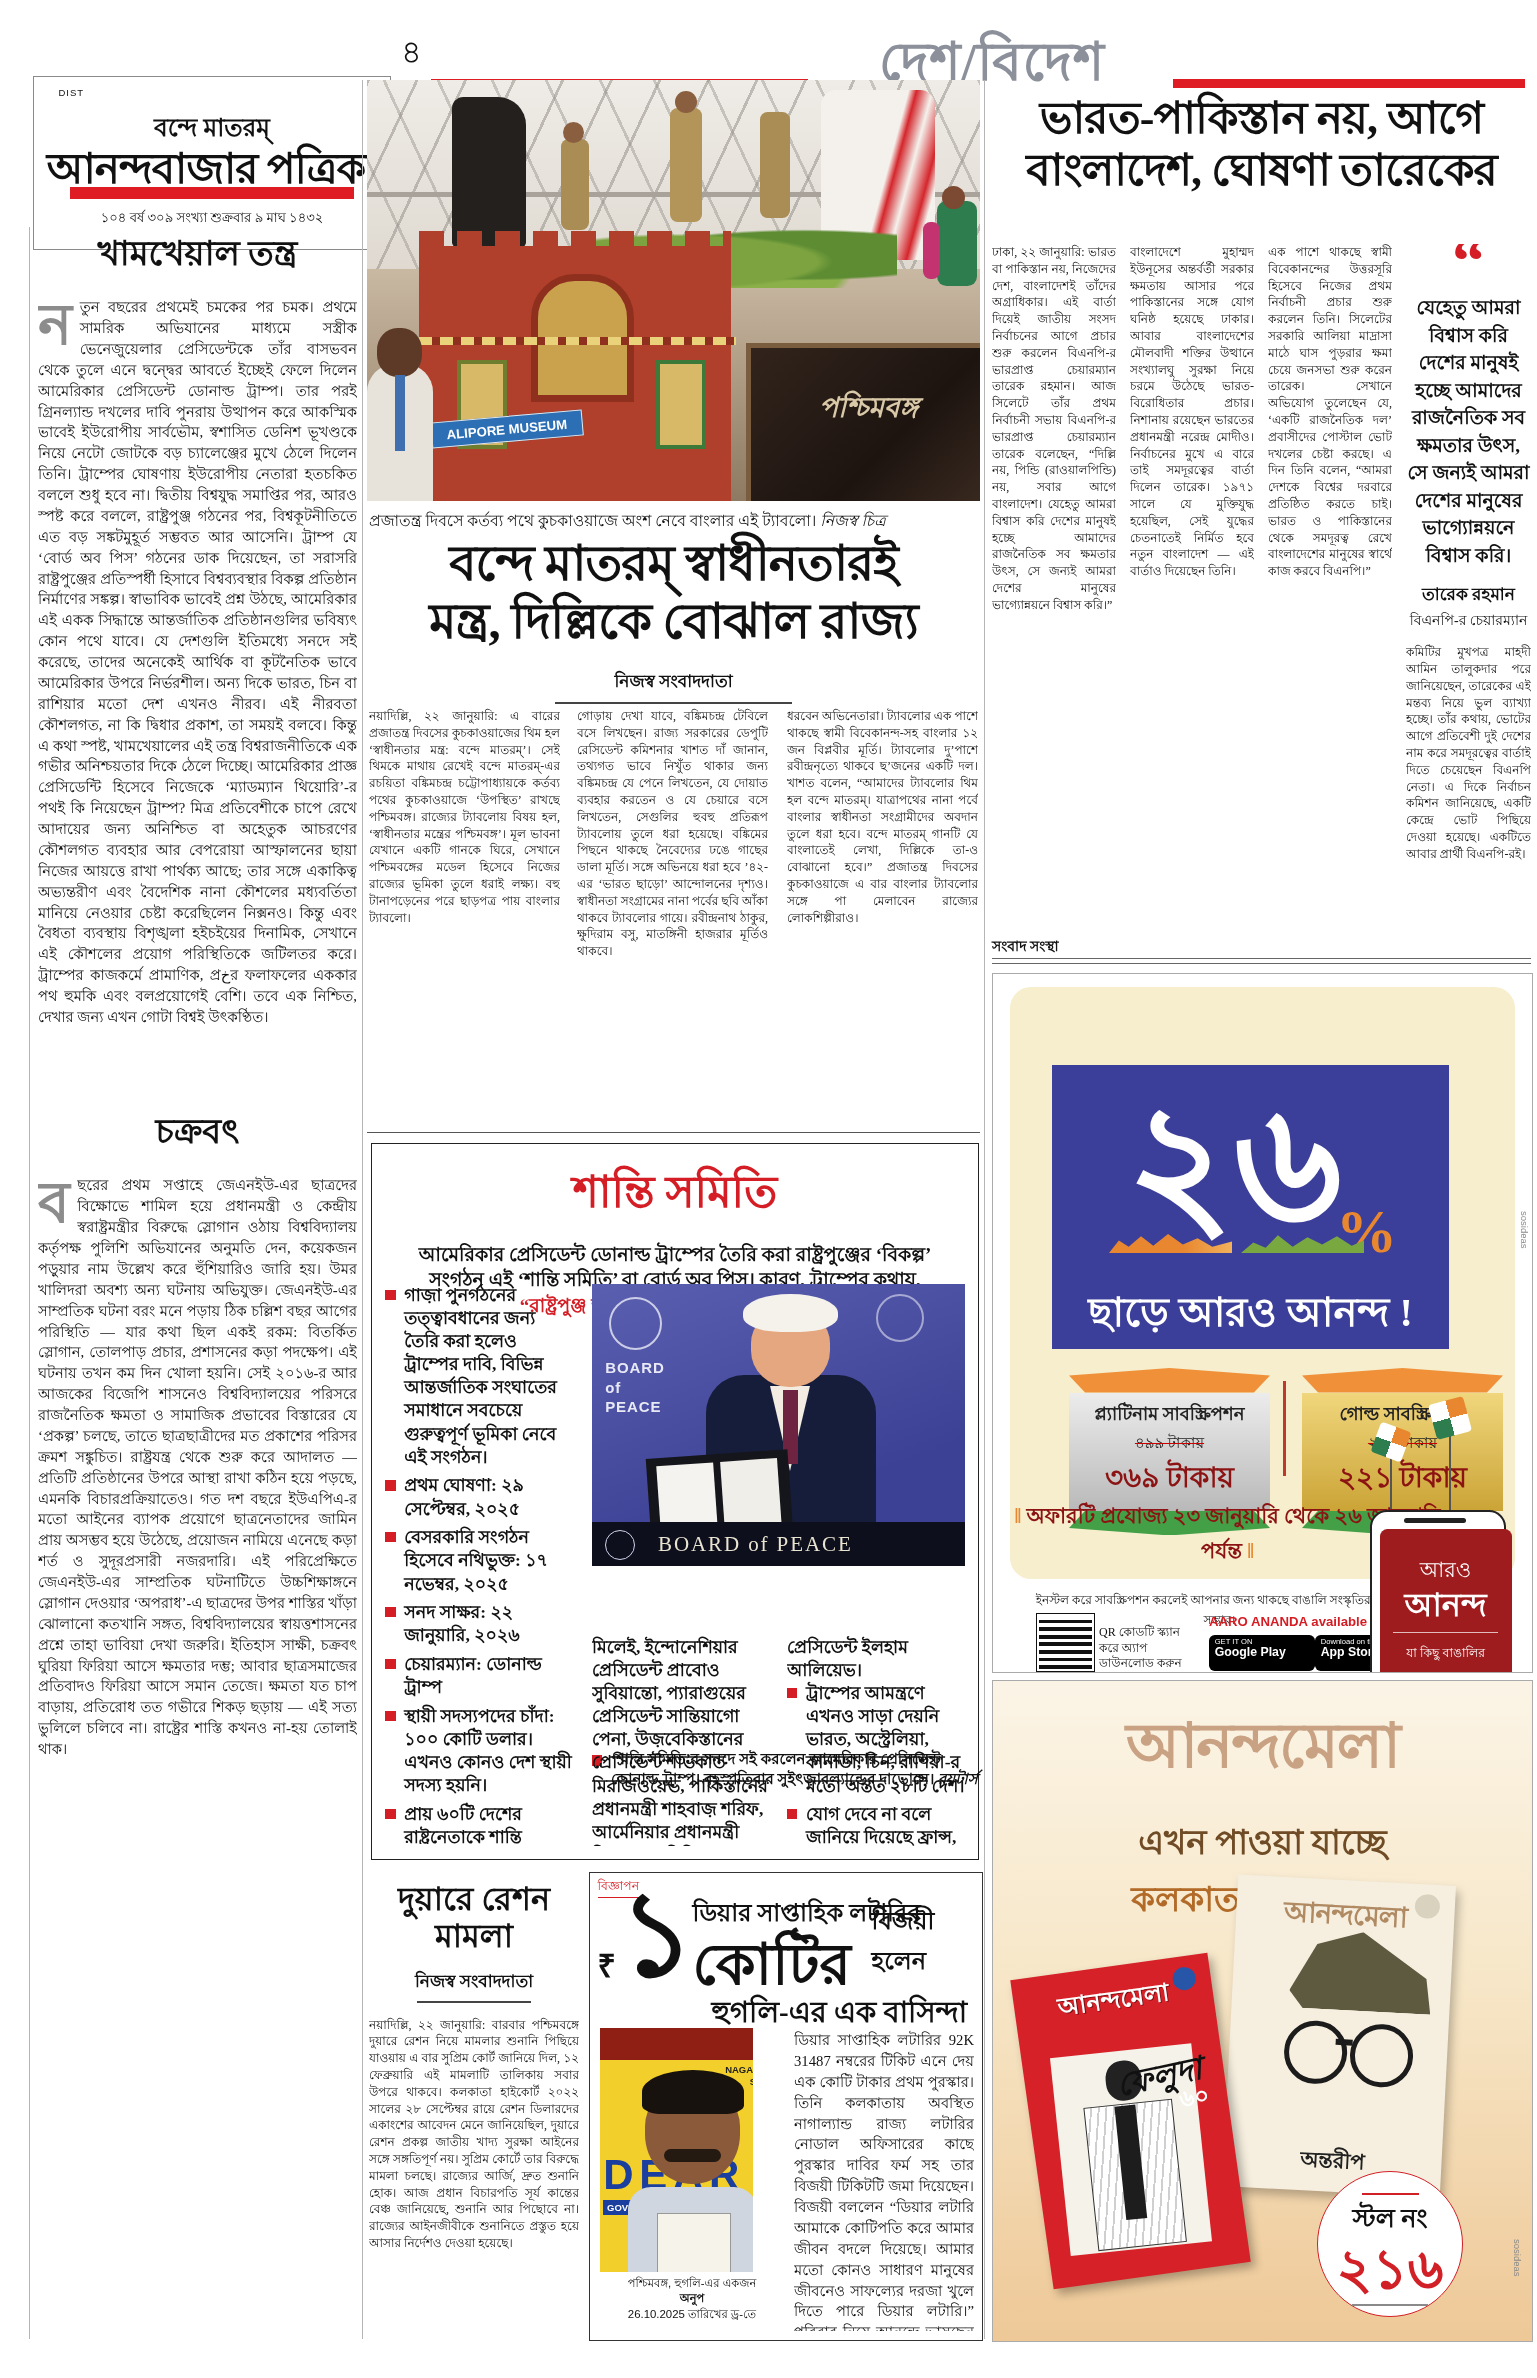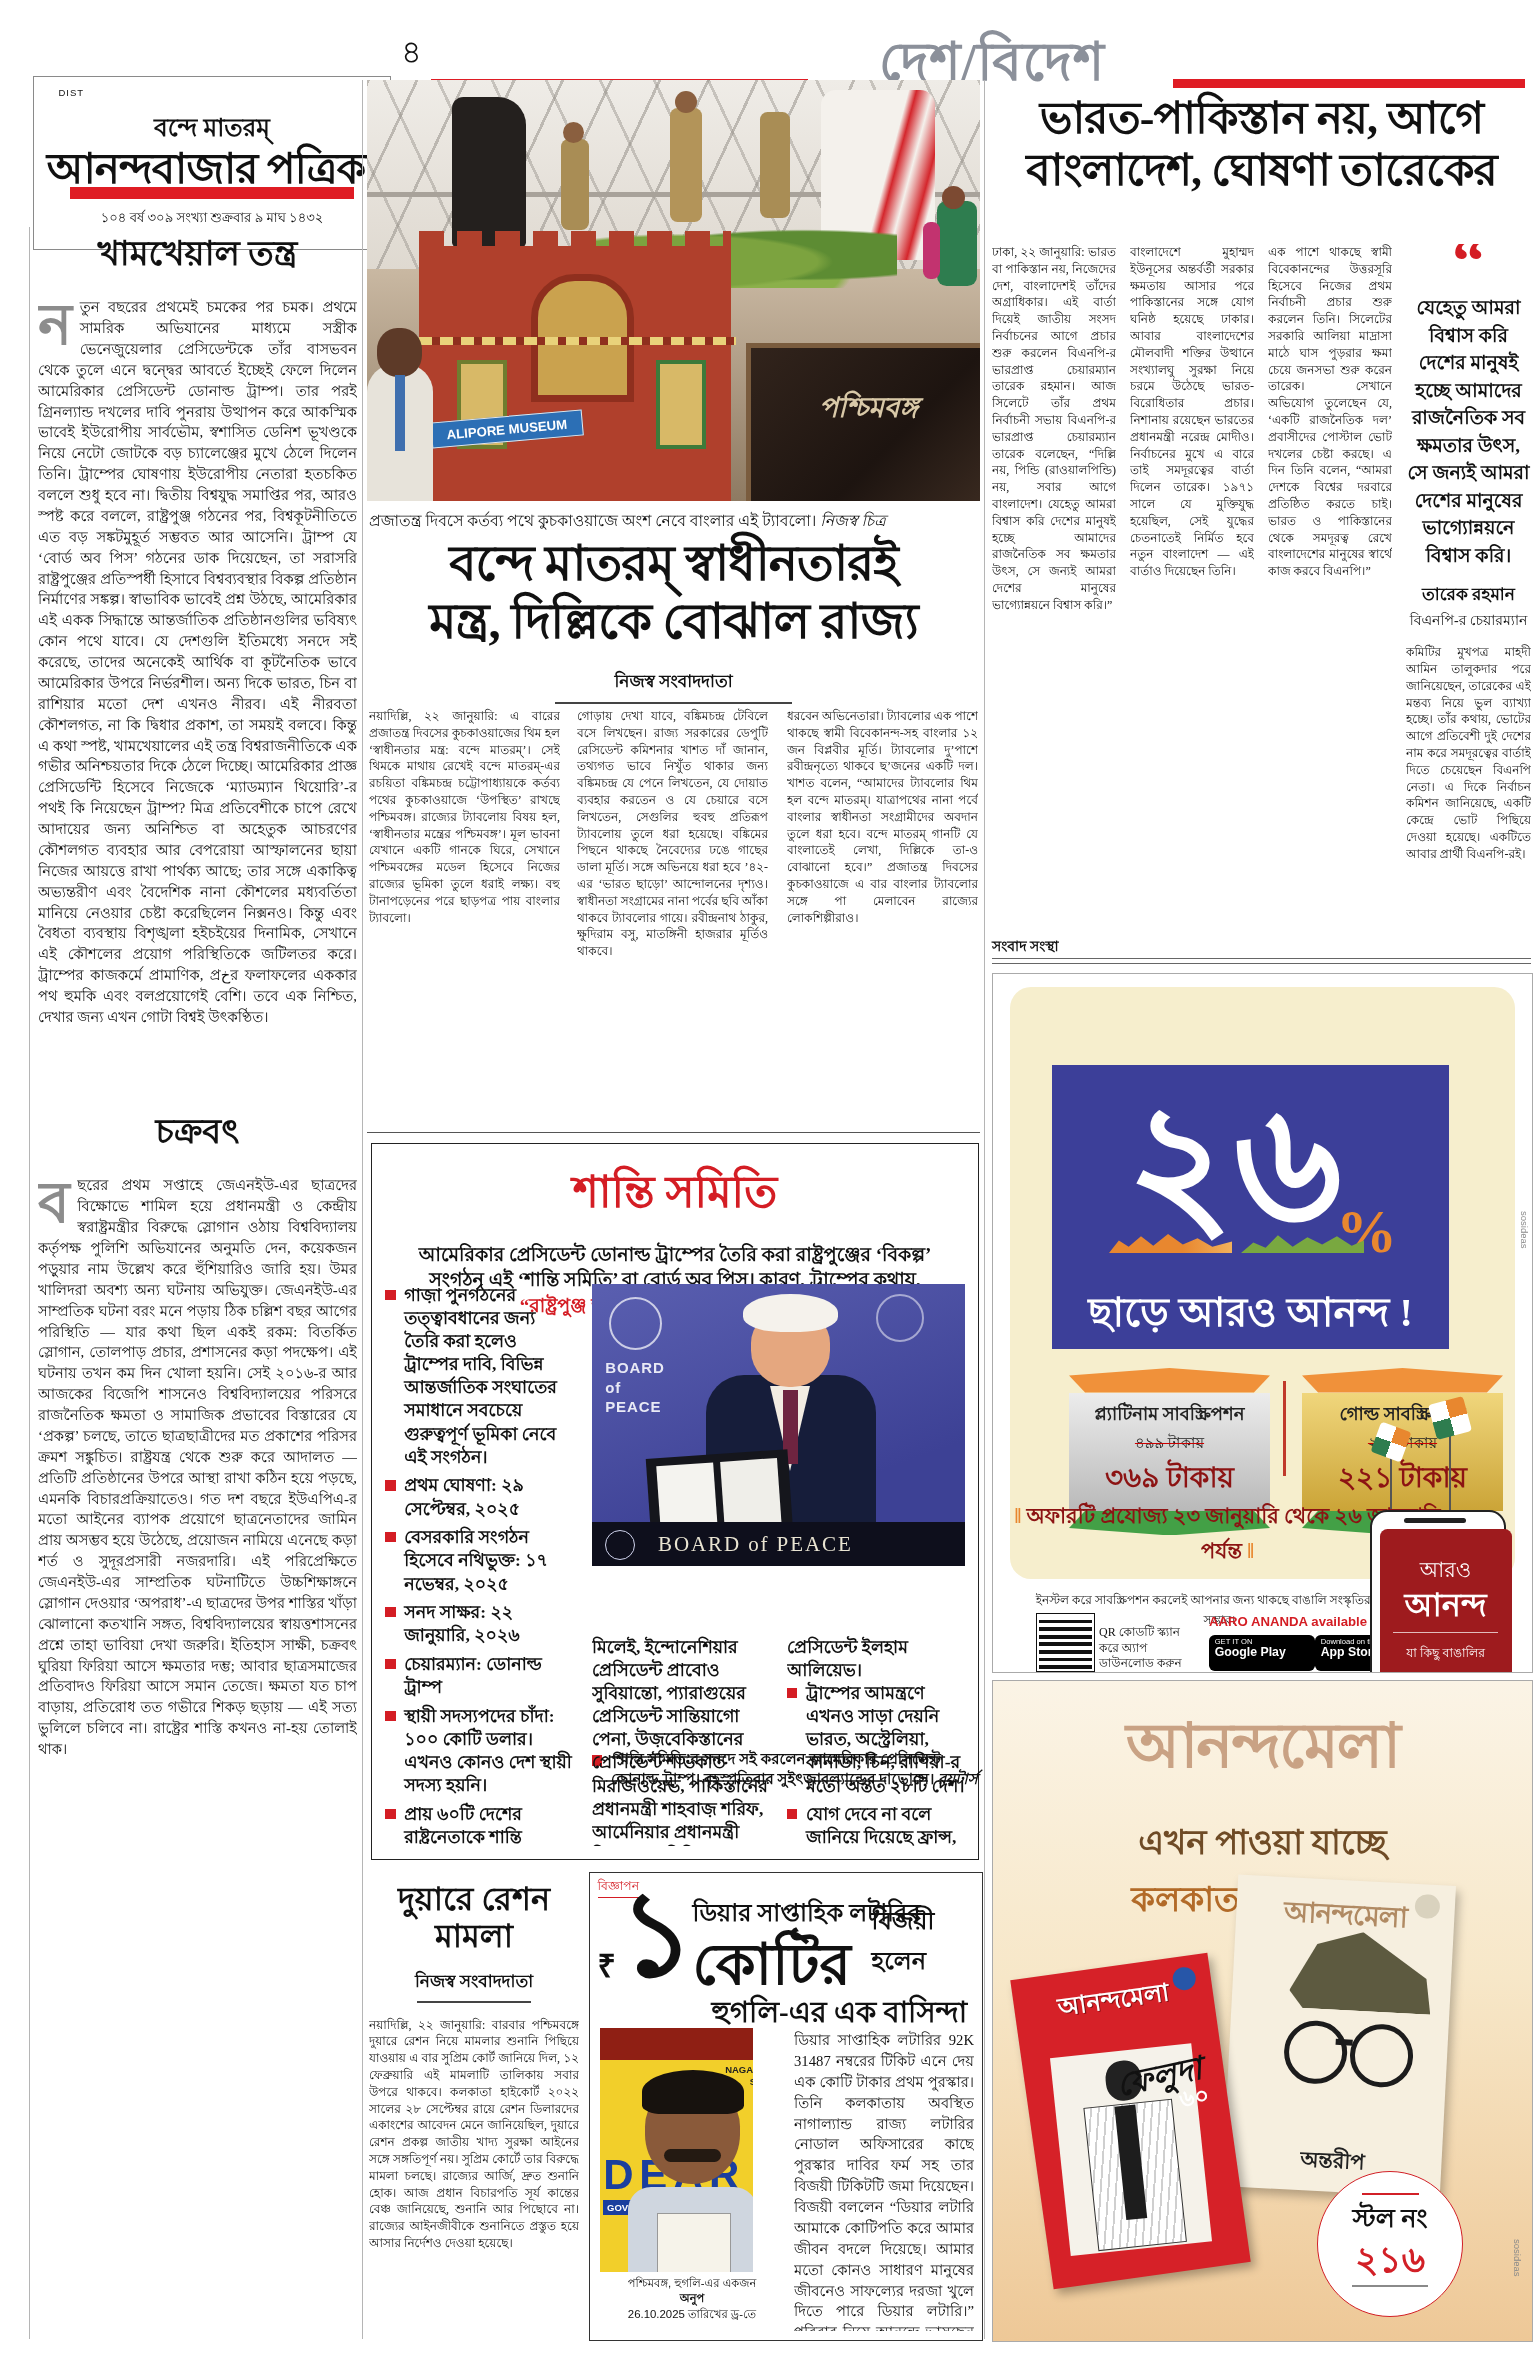--- a/index.html
+++ b/index.html
@@ -379,20 +379,20 @@
         <div class="abs" style="left:28px;top:53px;width:87px;height:142px;background:repeating-linear-gradient(100deg,#fff 0 5.7px,#cfcfcf 5.7px 7.6px);border:1.9px solid #333;"></div>
         <div class="abs" style="left:59px;top:55px;width:21px;height:114px;background:#1d1d1d;"></div>
       </div>
       <div class="abs bold" style="left:91px;top:91px;font-size:32px;color:#111;transform:rotate(-4deg);font-style:italic;">ফেলুদা</div>
       <div class="abs bold" style="left:151px;top:123px;font-size:23px;color:#fff;">৬০</div>
     </div>
 
     <div class="abs stall" style="left:324px;top:490px;width:144px;height:144px;">
       <div style="width:57px;height:1.9px;background:#d22027;margin:21px auto 3.8px auto;"></div>
       <div class="bold" style="font-size:25.6px;color:#111;">স্টল নং</div>
-      <div class="bold" style="font-size:36px;color:#d22027;line-height:1;">২১৬</div>
+      <div class="bold" style="font-size:55px;color:#d22027;line-height:1;">২১৬</div>
       <div style="width:76px;height:1.9px;background:#8a8a8a;margin:7.6px auto 0 auto;"></div>
     </div>
     <div class="abs vcredit" style="left:519px;top:558px;">sosideas</div>
   </div>
 
 </div>
 
 
 </body></html>

